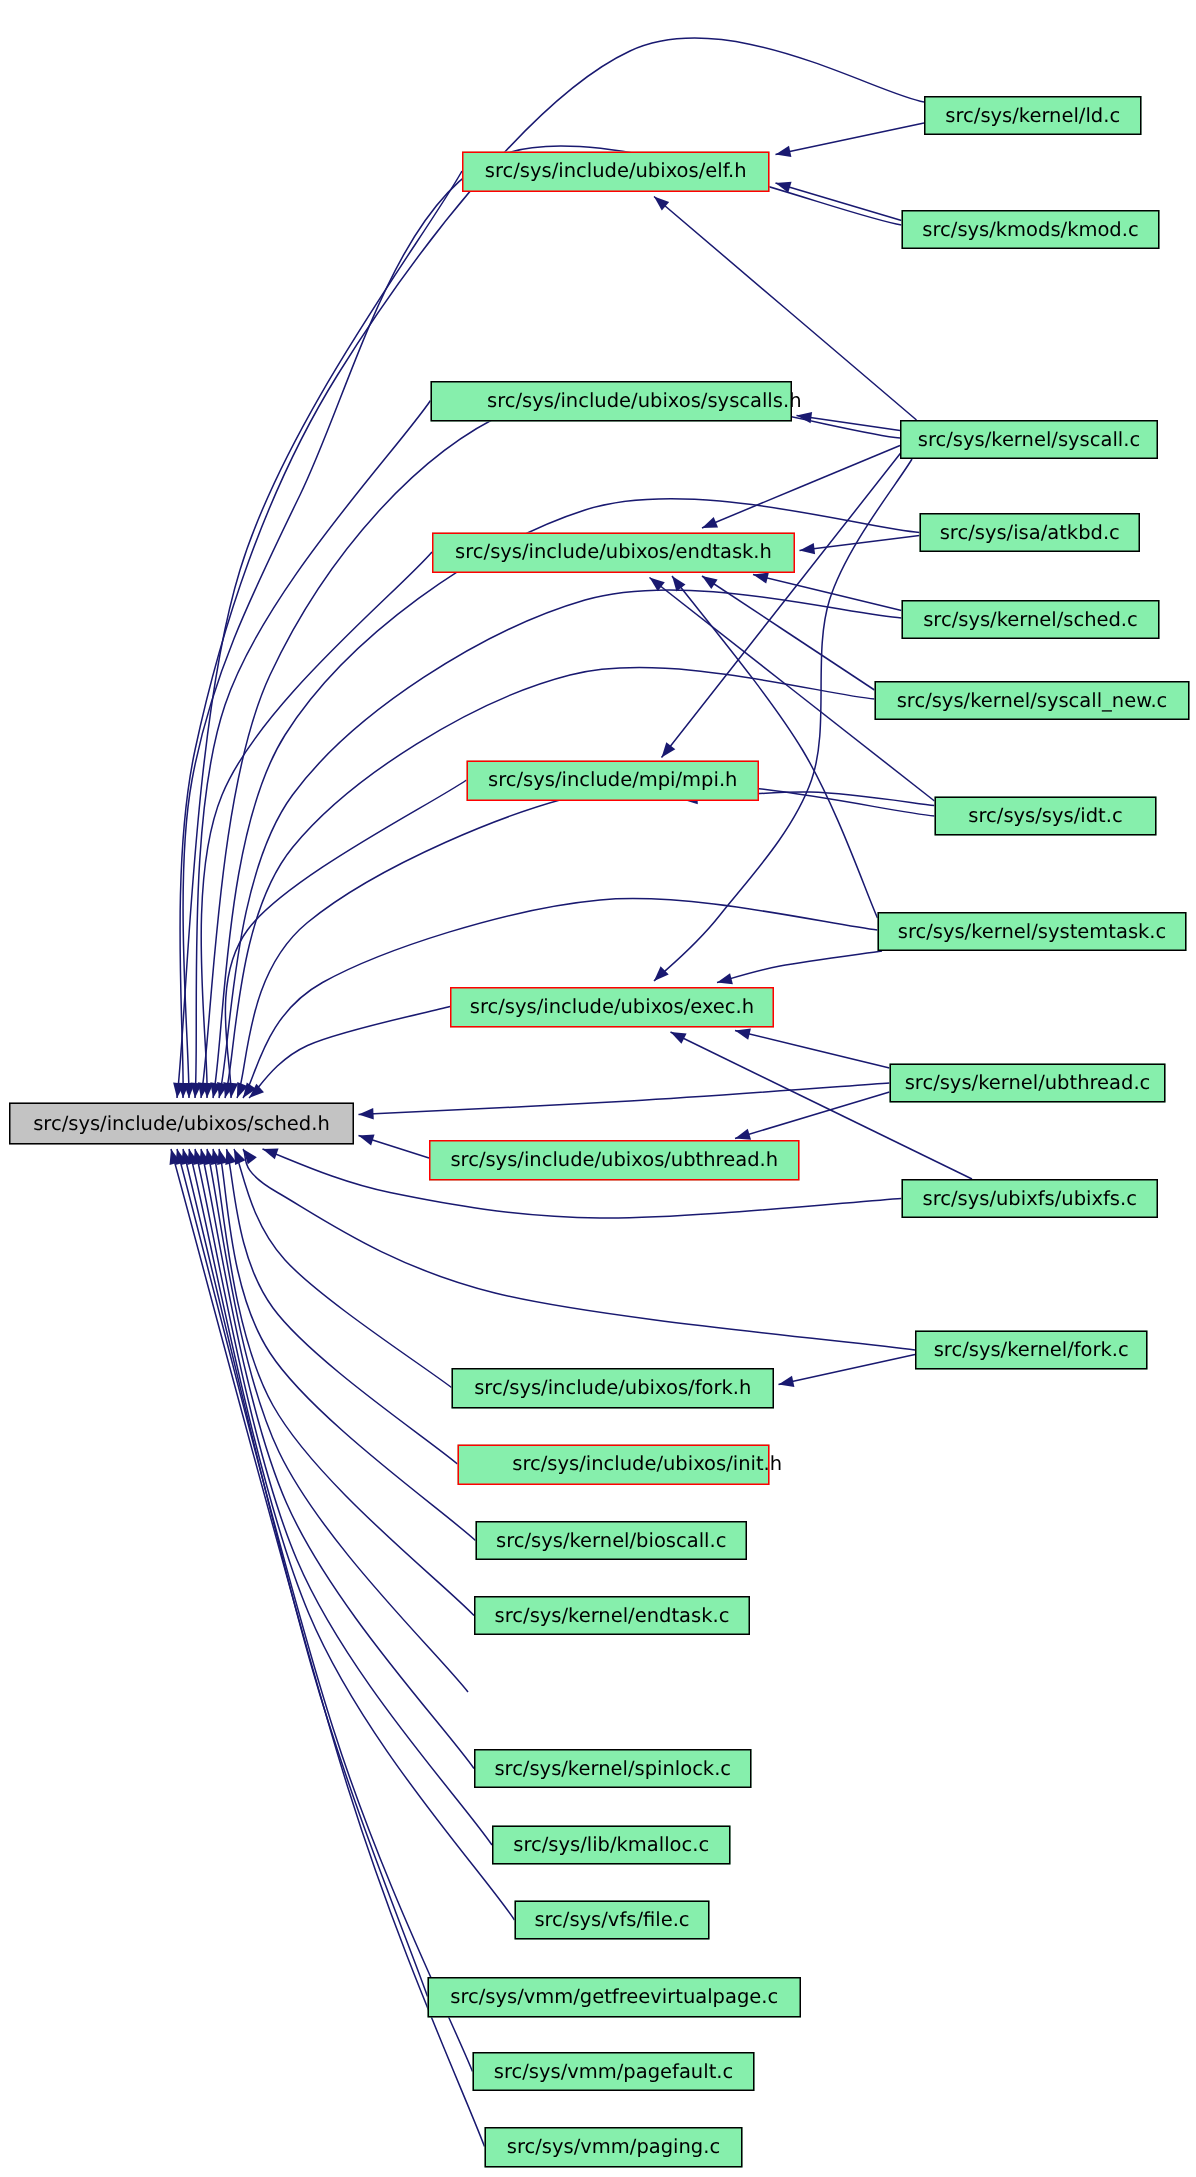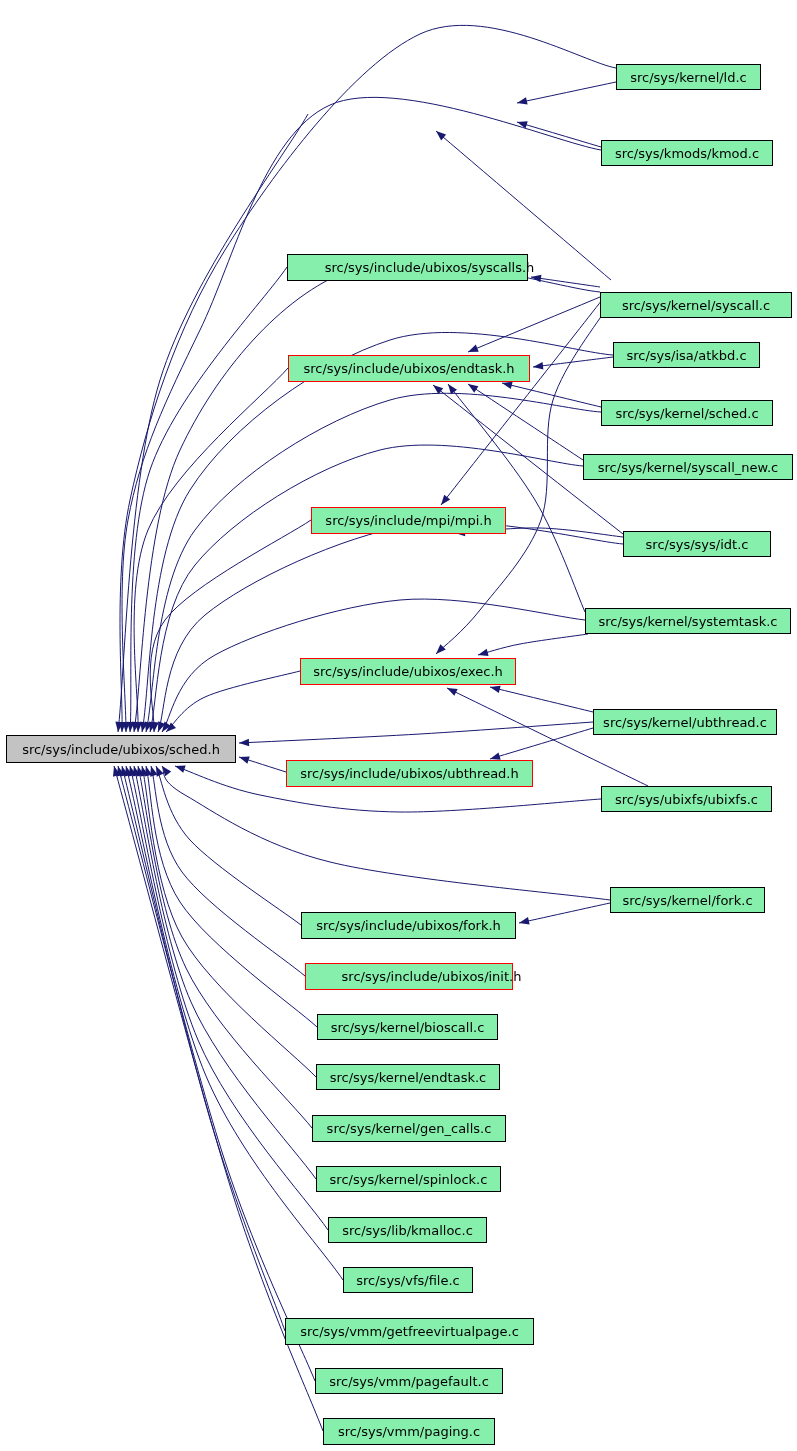--- a/index.html
+++ b/index.html
@@ -111,40 +111,40 @@
       <path d="M593,712 C575.8,707.8 507.2,691.2 490,687" class="edgepath" stroke="#191970"></path>
       <polygon points="490,687 500.6,685.7 498.8,693.1" fill="#191970"></polygon>
       <path d="M648,786 C614.5,769.7 480.5,704.3 447,688" class="edgepath" stroke="#191970"></path>
       <polygon points="447,688 457.7,689.0 454.3,695.8" fill="#191970"></polygon>
       <path d="M593,728 C575.8,733.2 507.2,753.8 490,759" class="edgepath" stroke="#191970"></path>
       <polygon points="490,759 498.5,752.5 500.7,759.8" fill="#191970"></polygon>
       <path d="M610,903 C594.8,906.3 534.2,919.7 519,923" class="edgepath" stroke="#191970"></path>
       <polygon points="519,923 528.0,917.1 529.6,924.6" fill="#191970"></polygon>
     </svg>
 <div class="node main" style="left: 6px; top: 735px; width: 230px; height: 28px;">src/sys/include/ubixos/sched.h</div>
+    <div class="node red" style="left: 308px; top: 101px; width: 205px; height: 27px;">src/sys/include/ubixos/elf.h</div>
     <div class="node" style="left: 616px; top: 64px; width: 145px; height: 26px;">src/sys/kernel/ld.c</div>
     <div class="node" style="left: 601px; top: 140px; width: 172px; height: 26px;">src/sys/kmods/kmod.c</div>
     <div class="node" style="left: 287px; top: 254px; width: 241px; height: 27px; padding-left: 44px;">src/sys/include/ubixos/syscalls.h</div>
-    <div class="node" style="left: 600px; top: 292px; width: 192px; height: 26px;">src/sys/kernel/syscall.c</div>
+    <div class="node" style="left: 600px; top: 280px; width: 172px; height: 26px;">src/sys/kernel/syscall.c</div>
     <div class="node red" style="left: 288px; top: 355px; width: 242px; height: 27px;">src/sys/include/ubixos/endtask.h</div>
     <div class="node" style="left: 613px; top: 342px; width: 147px; height: 26px;">src/sys/isa/atkbd.c</div>
     <div class="node" style="left: 601px; top: 400px; width: 172px; height: 26px;">src/sys/kernel/sched.c</div>
     <div class="node" style="left: 583px; top: 454px; width: 210px; height: 26px;">src/sys/kernel/syscall_new.c</div>
     <div class="node red" style="left: 311px; top: 507px; width: 195px; height: 27px;">src/sys/include/mpi/mpi.h</div>
     <div class="node" style="left: 623px; top: 531px; width: 148px; height: 26px;">src/sys/sys/idt.c</div>
     <div class="node" style="left: 585px; top: 608px; width: 206px; height: 26px;">src/sys/kernel/systemtask.c</div>
     <div class="node red" style="left: 300px; top: 658px; width: 216px; height: 27px;">src/sys/include/ubixos/exec.h</div>
     <div class="node" style="left: 593px; top: 709px; width: 184px; height: 26px;">src/sys/kernel/ubthread.c</div>
     <div class="node red" style="left: 286px; top: 760px; width: 247px; height: 27px;">src/sys/include/ubixos/ubthread.h</div>
     <div class="node" style="left: 601px; top: 786px; width: 171px; height: 26px;">src/sys/ubixfs/ubixfs.c</div>
     <div class="node" style="left: 610px; top: 887px; width: 155px; height: 26px;">src/sys/kernel/fork.c</div>
     <div class="node" style="left: 301px; top: 912px; width: 215px; height: 27px;">src/sys/include/ubixos/fork.h</div>
     <div class="node red" style="left: 305px; top: 963px; width: 208px; height: 27px; padding-left: 45px;">src/sys/include/ubixos/init.h</div>
     <div class="node" style="left: 317px; top: 1014px; width: 181px; height: 26px;">src/sys/kernel/bioscall.c</div>
     <div class="node" style="left: 316px; top: 1064px; width: 184px; height: 26px;">src/sys/kernel/endtask.c</div>
-    <div class="node" style="left: 312px; top: 1115px; width: 194px; height: 27px;">src/sys/kernel/gen_calls.c</div>
     <div class="node" style="left: 316px; top: 1166px; width: 185px; height: 26px;">src/sys/kernel/spinlock.c</div>
     <div class="node" style="left: 328px; top: 1217px; width: 159px; height: 26px;">src/sys/lib/kmalloc.c</div>
     <div class="node" style="left: 343px; top: 1267px; width: 130px; height: 26px;">src/sys/vfs/file.c</div>
     <div class="node" style="left: 285px; top: 1318px; width: 249px; height: 27px;">src/sys/vmm/getfreevirtualpage.c</div>
     <div class="node" style="left: 315px; top: 1368px; width: 188px; height: 26px;">src/sys/vmm/pagefault.c</div>
     <div class="node" style="left: 323px; top: 1418px; width: 172px; height: 27px;">src/sys/vmm/paging.c</div>
   </div>
 
 </body></html>

